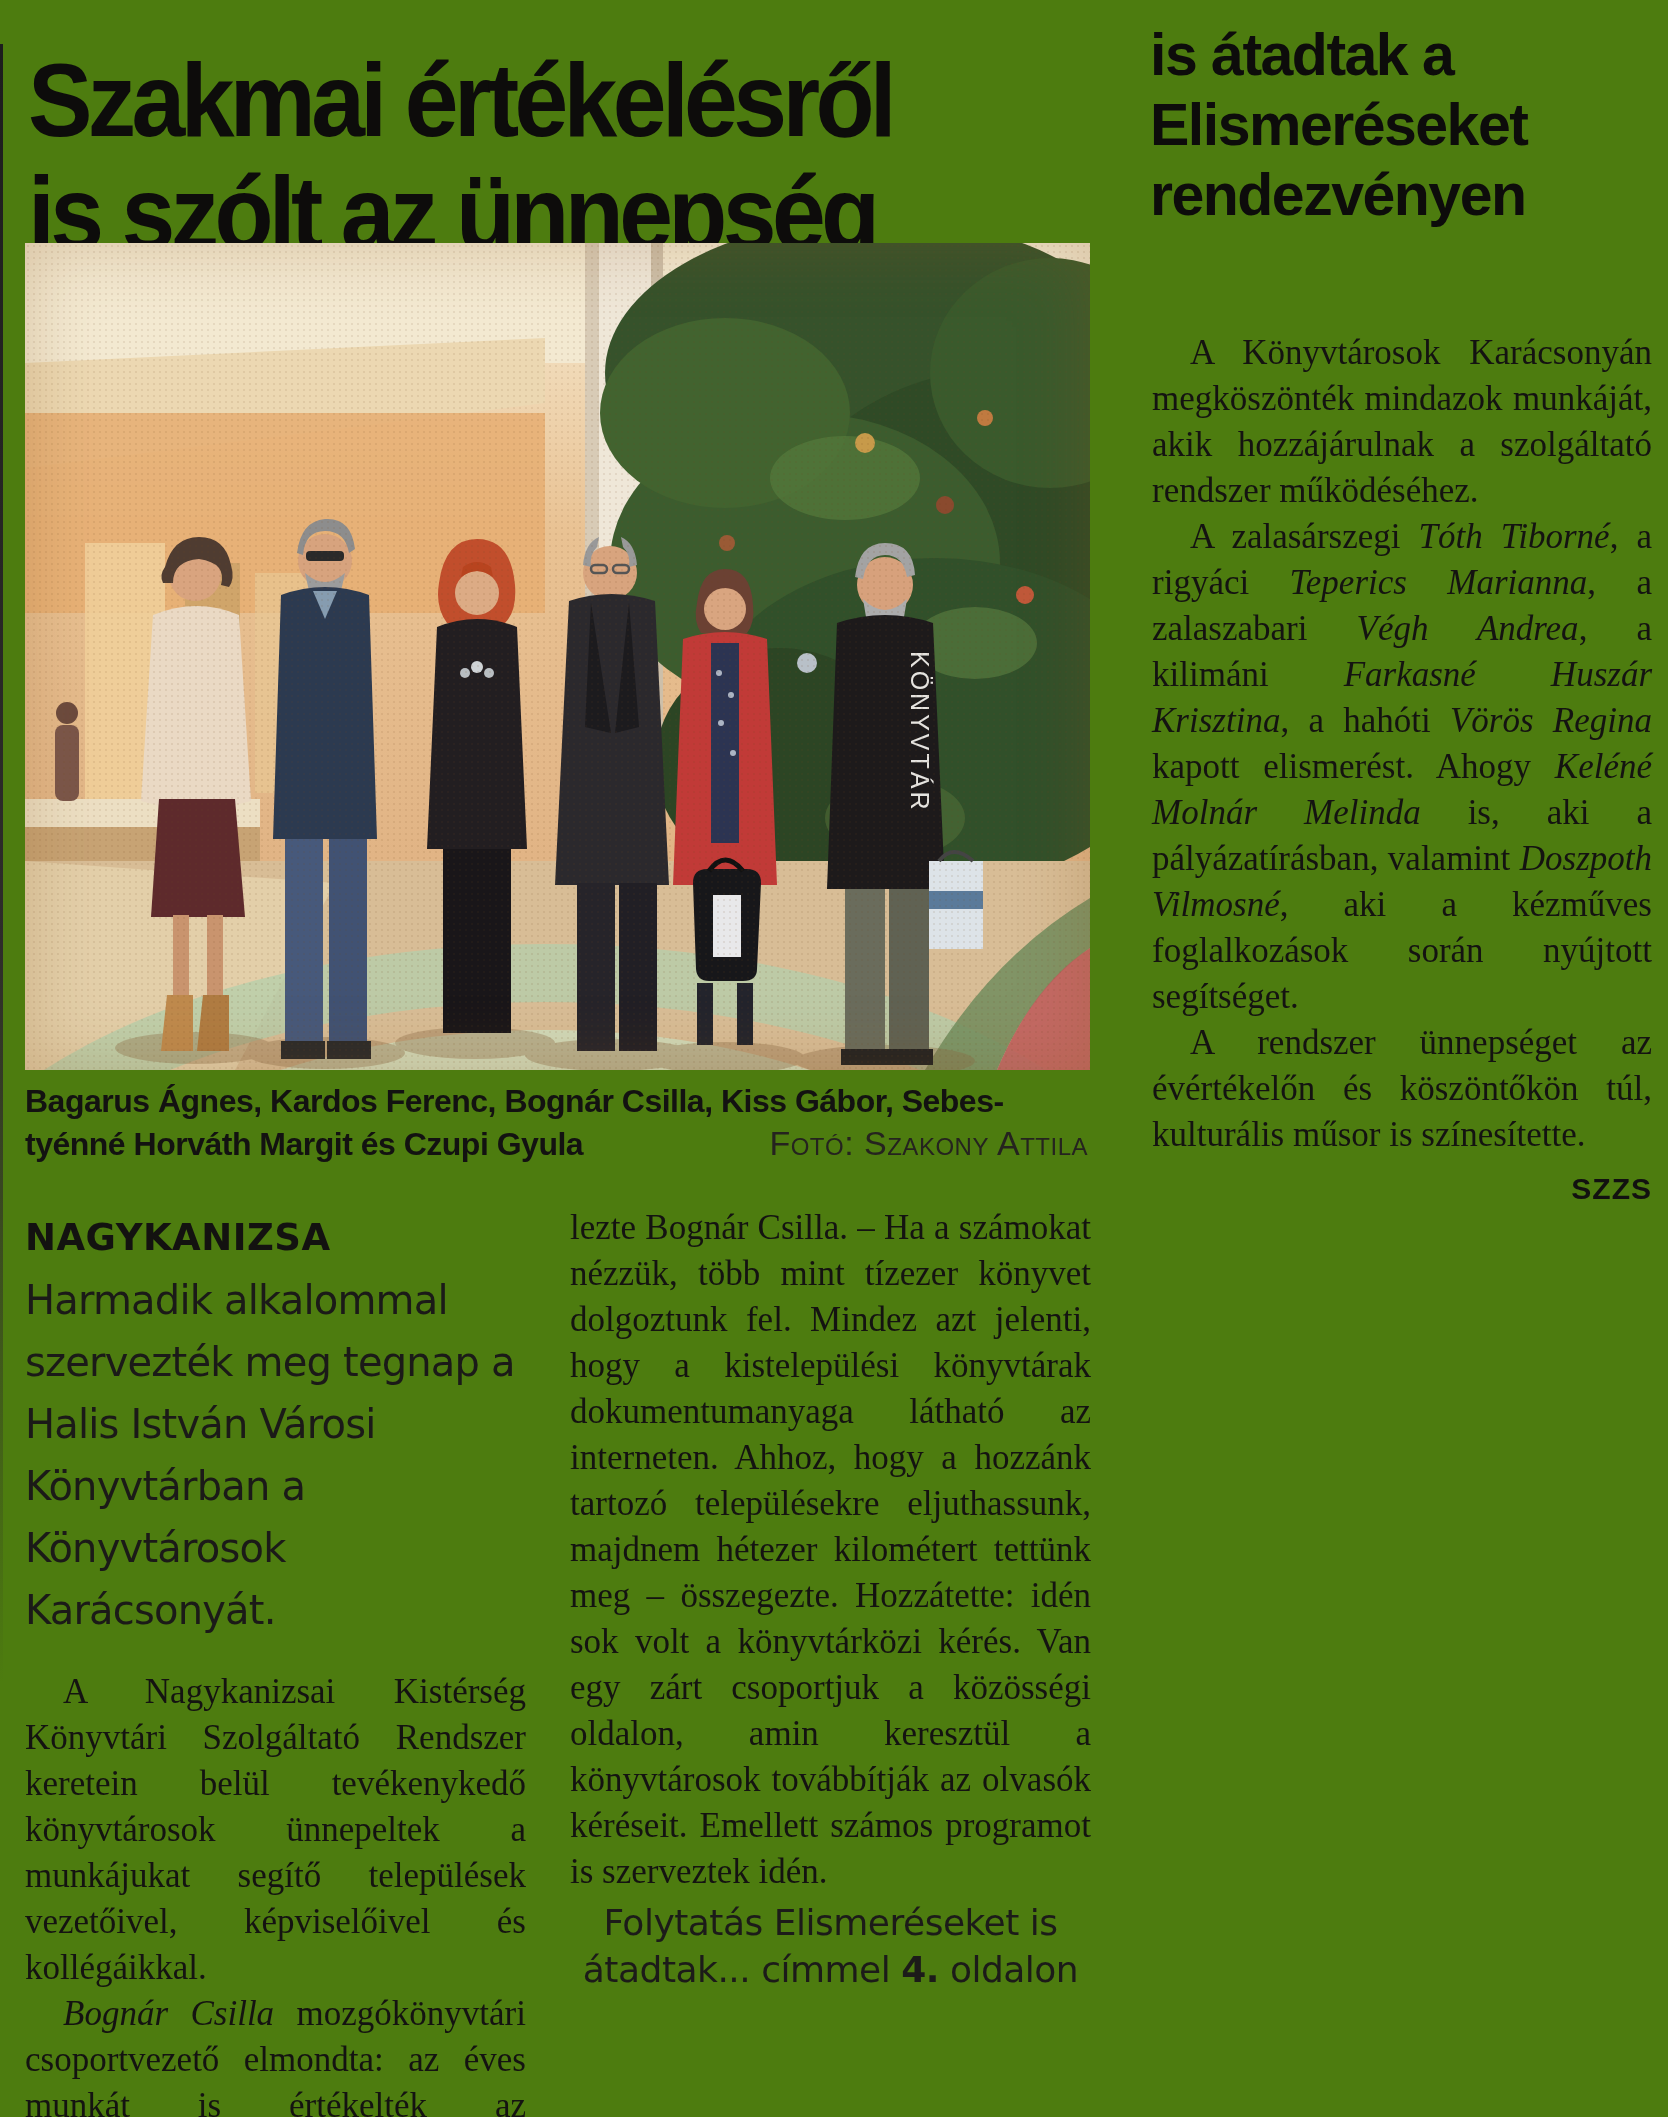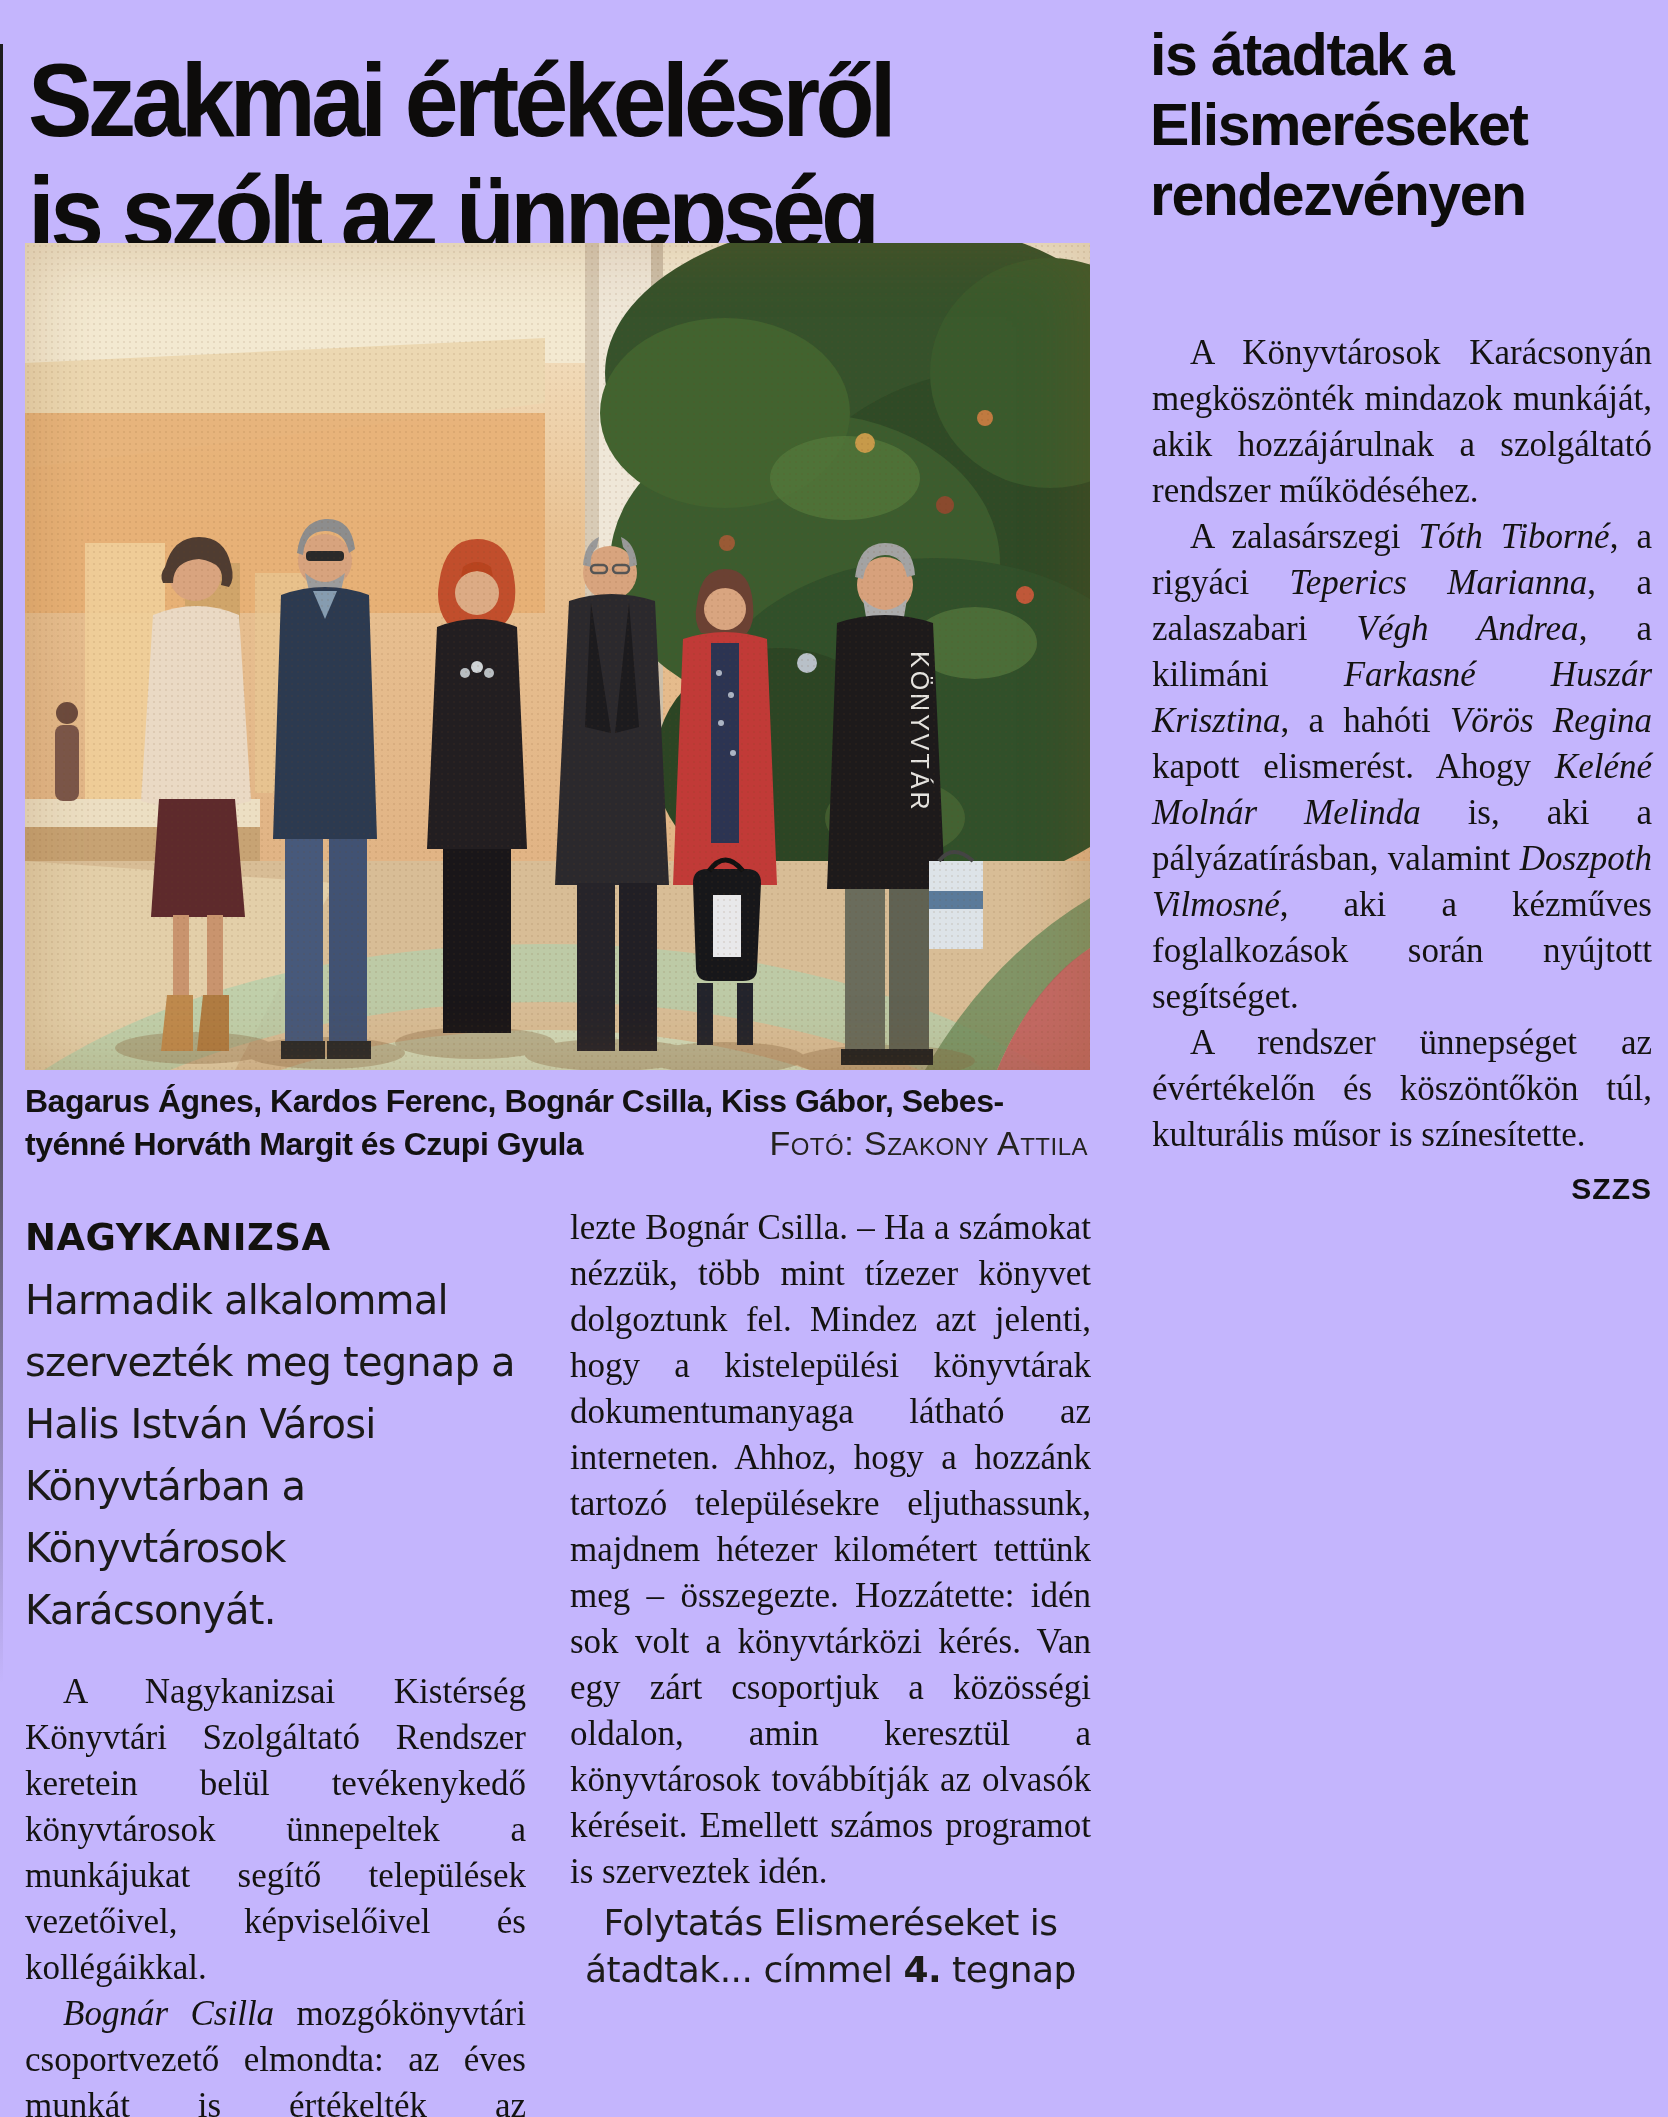--- a/index.html
+++ b/index.html
@@ -1,19 +1,19 @@
 <!DOCTYPE html>
 <html lang="hu"><head>
 <meta charset="utf-8">
 <style>
   html,body{margin:0;padding:0;background:#888;}
   .page{
     position:relative;
     width:1668px;height:2117px;
-    background:#c4b5fd;
+    background:#4d7c0f;
     overflow:hidden;
     font-family:"Liberation Serif",serif;
     color:#161412;
   }
   
   .scan-edge{
     position:absolute;left:0;top:44px;width:3px;height:1640px;
     background:linear-gradient(to bottom,#1d1d1d 0%,#2e2c2a 55%,rgba(70,65,60,0) 100%);
   }
   
@@ -285,21 +285,21 @@
       <p class="lead">
         <span class="loc">NAGYKANIZSA</span>
         <span>Harmadik alkalommal szervezték meg tegnap a Halis István Városi Könyvtárban a Könyvtárosok Karácsonyát.</span>
       </p>
       <p class="body-p"><span>A Nagykanizsai Kistérség Könyvtári Szolgáltató Rendszer keretein belül tevékenykedő könyvtárosok ünnepeltek a munkájukat segítő települések vezetőivel, képviselőivel és kollégáikkal.</span></p>
       <p class="body-p"><span class="seg-i">Bognár Csilla</span><span> mozgókönyvtári csoportvezető elmondta: az éves munkát is értékelték az ünnepségen. Aktív időszak áll a csapat mögött.</span></p>
 
     </div>
     <div class="col-2">
       <p class="body-p" style="text-indent:0"><span>lezte Bognár Csilla. – Ha a számokat nézzük, több mint tízezer könyvet dolgoztunk fel. Mindez azt jelenti, hogy a kistelepülési könyvtárak dokumentumanyaga látható az interneten. Ahhoz, hogy a hozzánk tartozó településekre eljuthassunk, majdnem hétezer kilométert tettünk meg – összegezte. Hozzátette: idén sok volt a könyvtárközi kérés. Van egy zárt csoportjuk a közösségi oldalon, amin keresztül a könyvtárosok továbbítják az olvasók kéréseit. Emellett számos programot is szerveztek idén.</span></p>
-      <p class="body-p continuation"><span>Folytatás Elismeréseket is átadtak... címmel </span><span class="seg-b">4.</span><span> tegnap</span></p>
+      <p class="body-p continuation"><span>Folytatás Elismeréseket is átadtak... címmel </span><span class="seg-b">4.</span><span> oldalon</span></p>
     </div>
   </div>
 
   <div class="side-col">
     <p class="body-p"><span>A Könyvtárosok Karácsonyán megköszönték mindazok munkáját, akik hozzájárulnak a szolgáltató rendszer működéséhez.</span></p>
     <p class="body-p"><span>A zalasárszegi </span><span class="seg-i">Tóth Tiborné</span><span>, a rigyáci </span><span class="seg-i">Teperics Marianna</span><span>, a zalaszabari </span><span class="seg-i">Végh Andrea</span><span>, a kilimáni </span><span class="seg-i">Farkasné Huszár Krisztina</span><span>, a hahóti </span><span class="seg-i">Vörös Regina</span><span> kapott elismerést. Ahogy </span><span class="seg-i">Keléné Molnár Melinda</span><span> is, aki a pályázatírásban, valamint </span><span class="seg-i">Doszpoth Vilmosné</span><span>, aki a kézműves foglalkozások során nyújtott segítséget.</span></p>
     <p class="body-p">
       <span><span>A rendszer ünnepséget az évértékelőn és köszöntőkön túl, kulturális műsor is színesítette.</span></span>
       <span class="sig">SZZS</span>
     </p>

